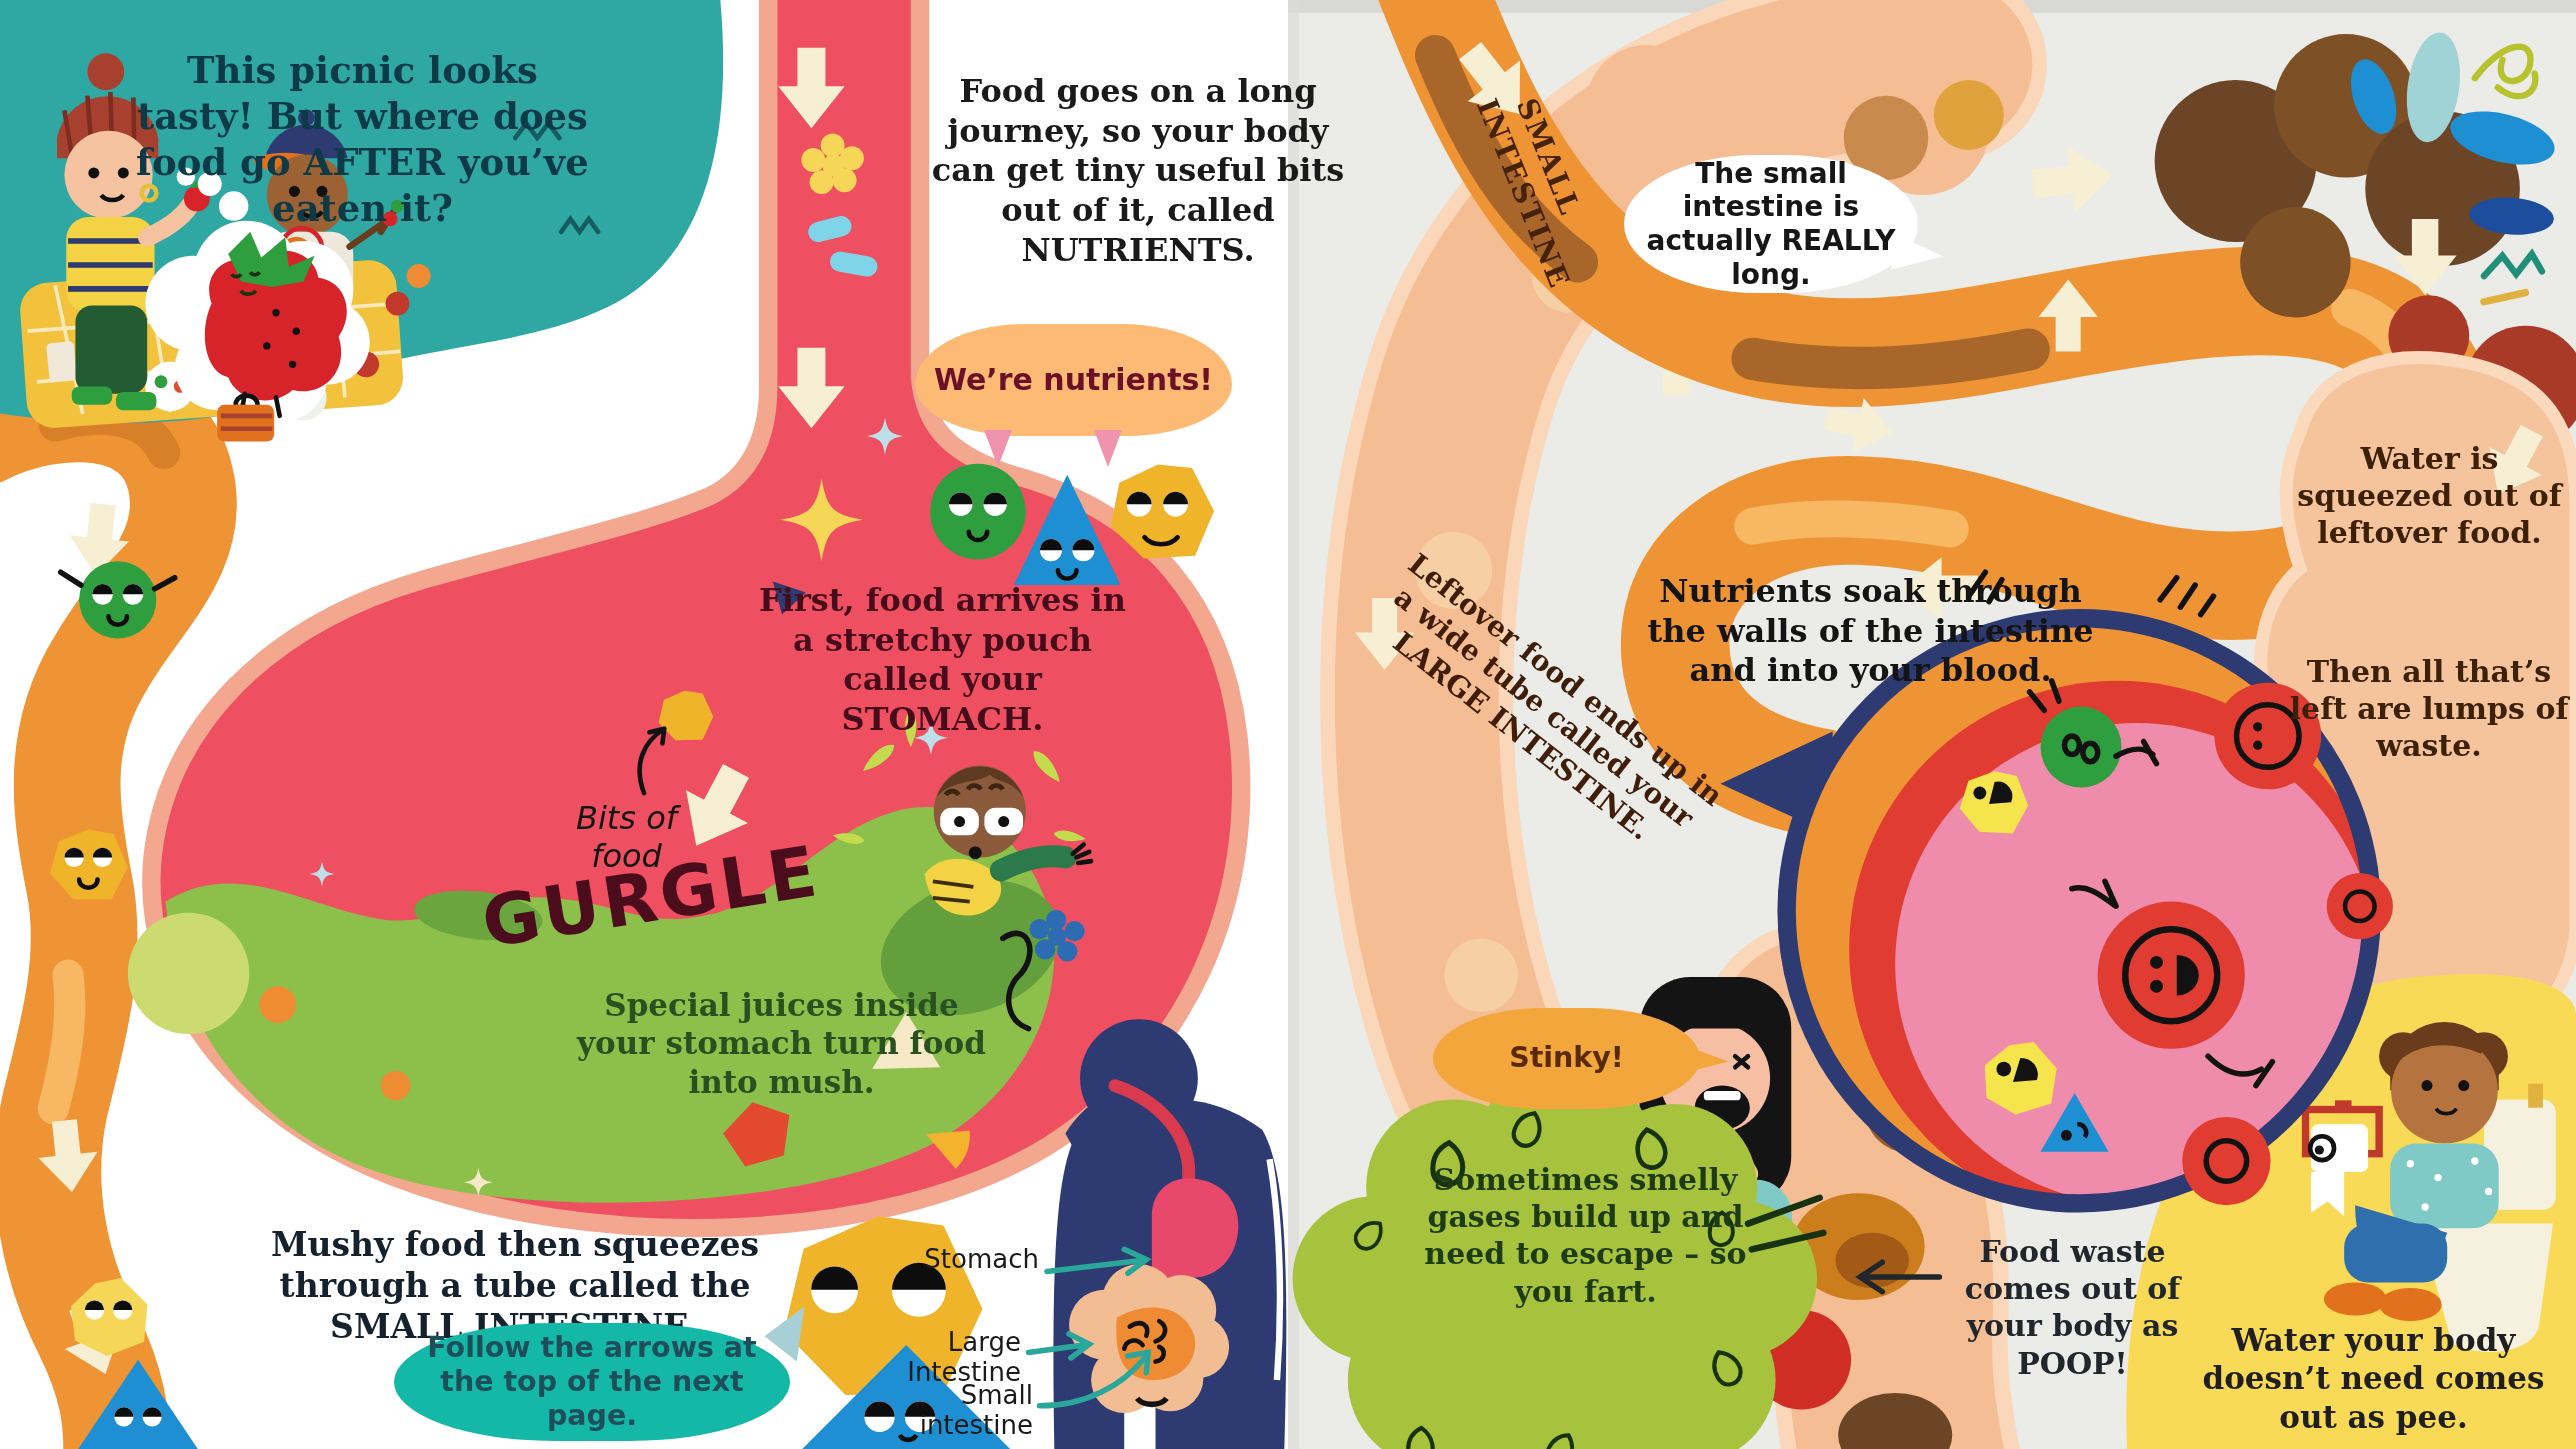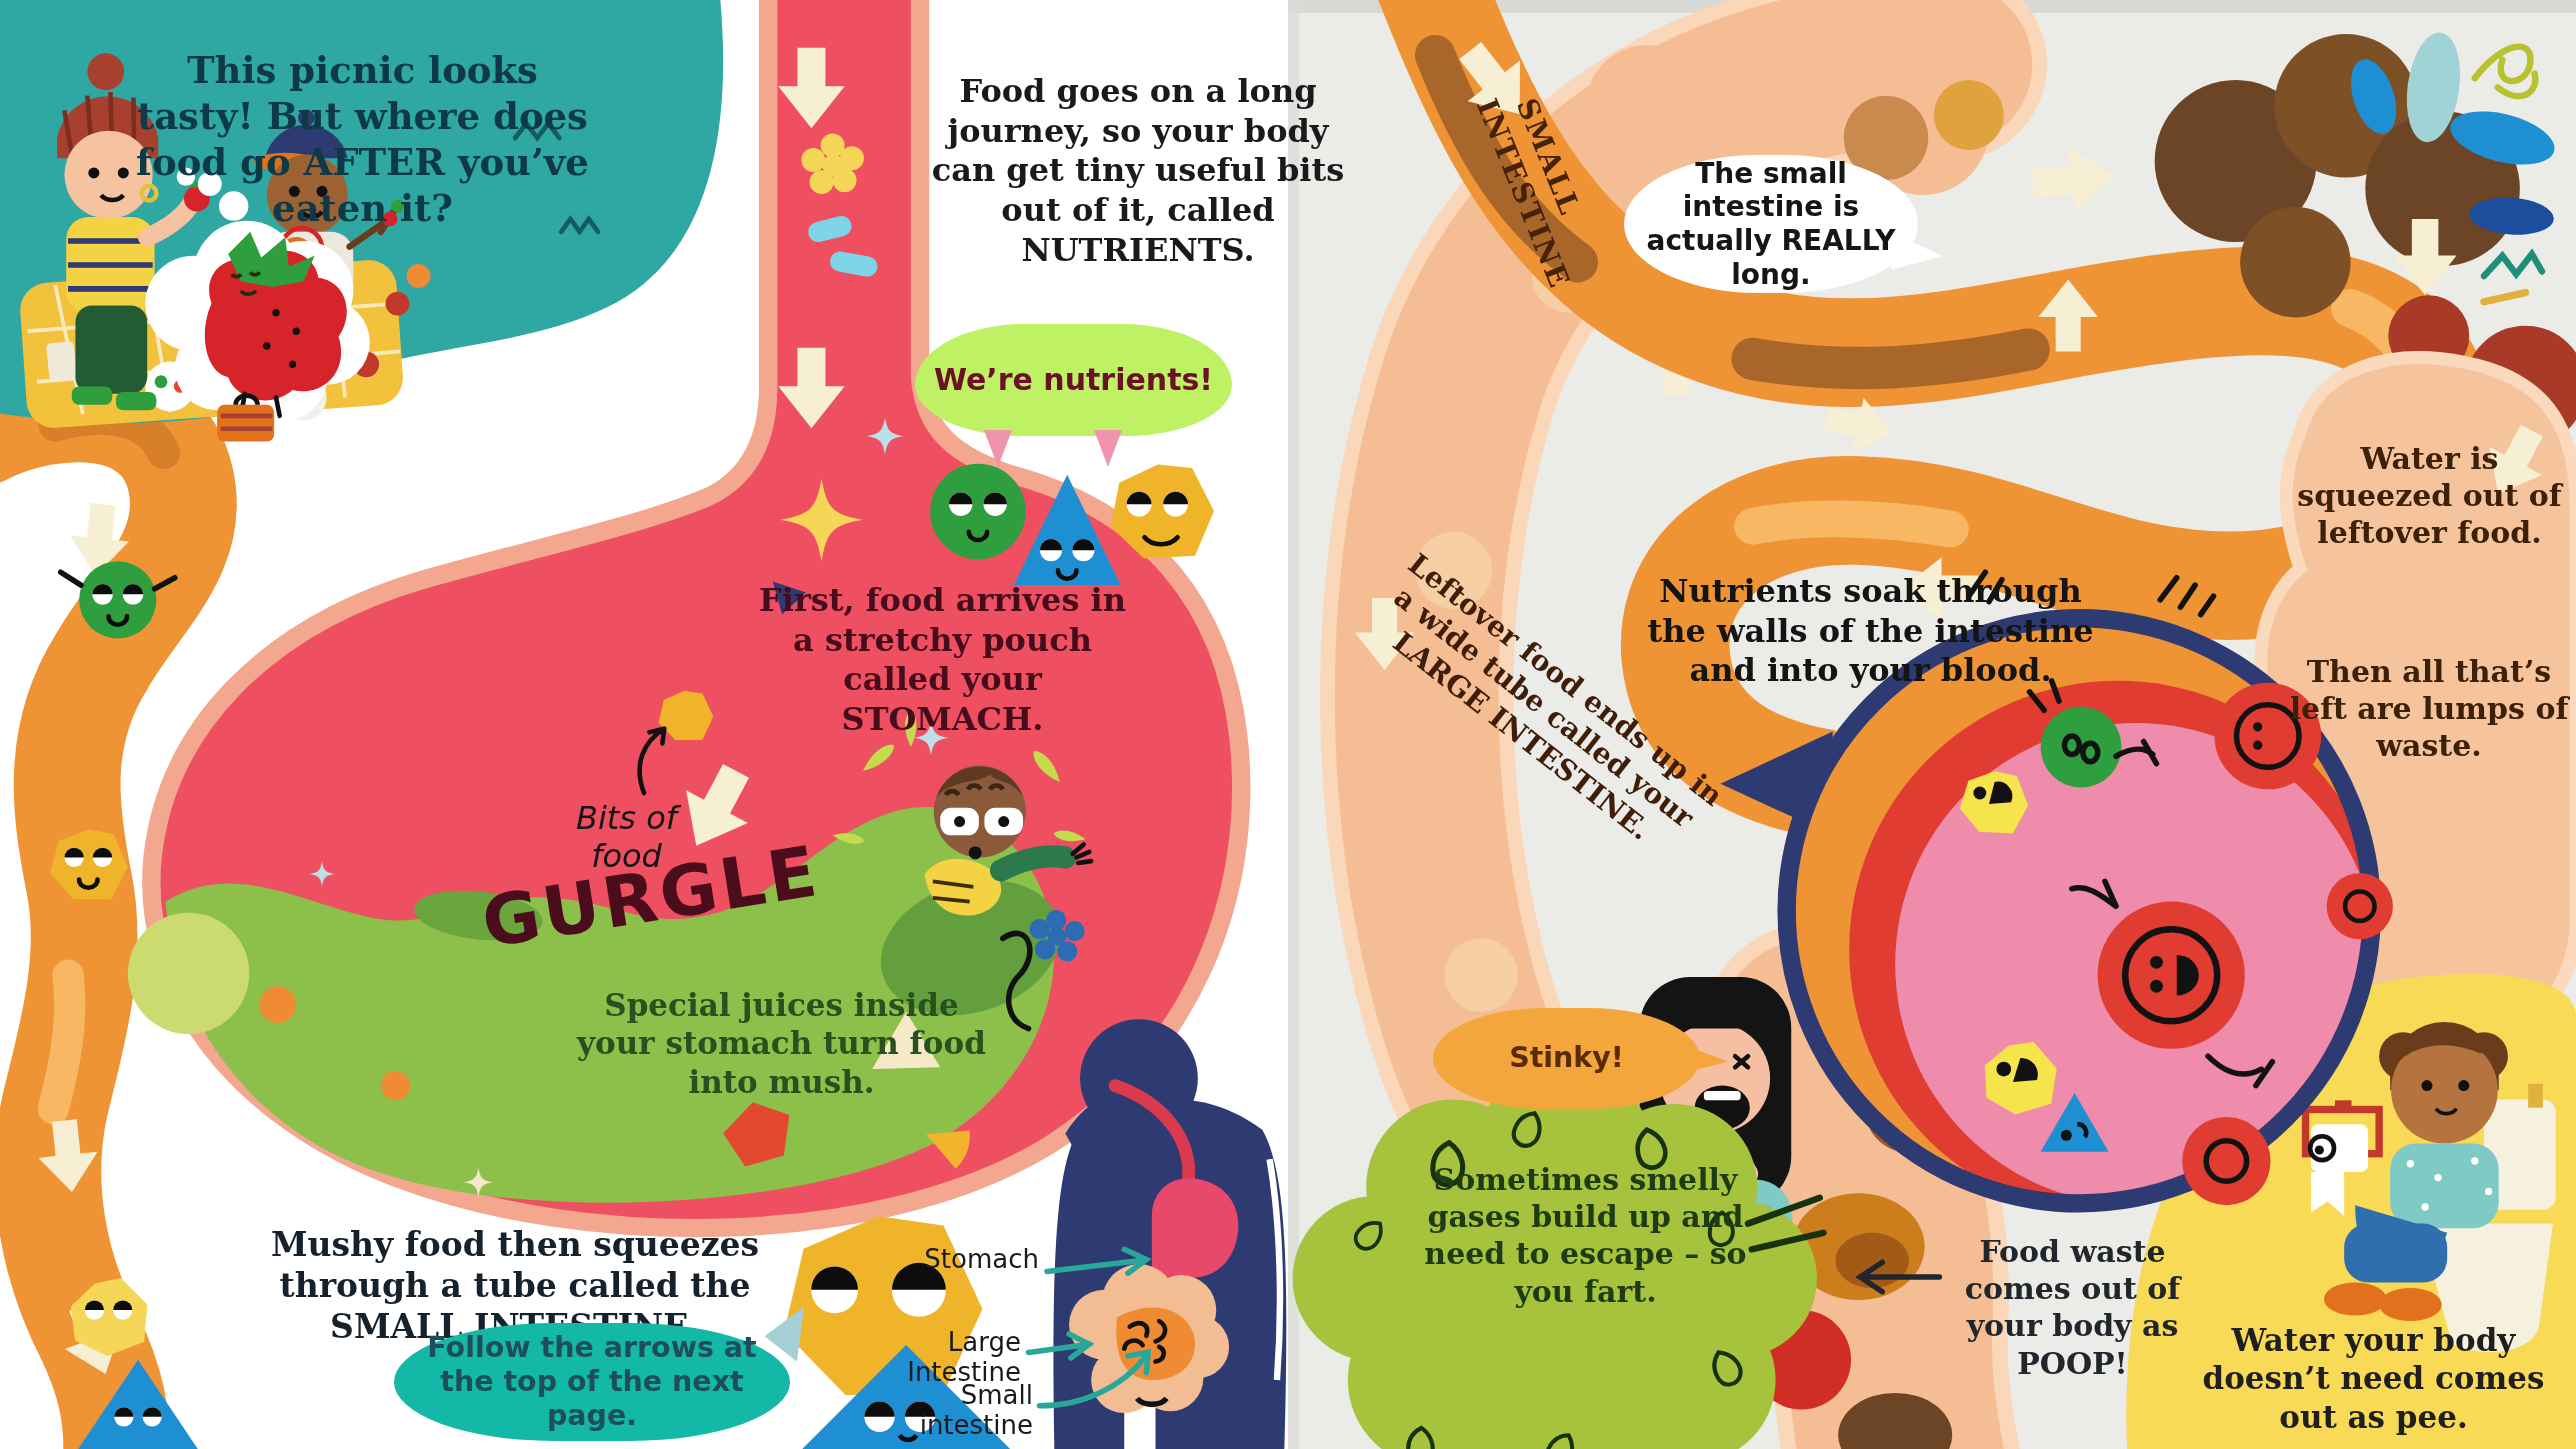--- a/index.html
+++ b/index.html
@@ -7,21 +7,21 @@
           font-family:"DejaVu Serif","Liberation Serif",serif;}
   .abs{position:absolute;}
   .caption{font-weight:700;text-align:center;line-height:1.24;}
   .sans{font-family:"DejaVu Sans","Liberation Sans",sans-serif;}
   .bubble{position:absolute;display:flex;align-items:center;justify-content:center;
           text-align:center;font-weight:700;line-height:1.2;}
   .tail{position:absolute;width:0;height:0;}
   
   #heading{left:136px;top:48px;width:453px;font-size:37px;color:#0e3a47;}
   #journey{left:931px;top:72px;width:414px;font-size:32px;color:#1a1a1a;}
-  #nutrients-bubble{left:915px;top:324px;width:317px;height:112px;background:#bef264;border-radius:60% 60% 58% 58%/95% 95% 80% 80%;font-size:30px;color:#6b1026;}
+  #nutrients-bubble{left:915px;top:324px;width:317px;height:112px;background:#fdba74;border-radius:60% 60% 58% 58%/95% 95% 80% 80%;font-size:30px;color:#6b1026;}
   #stomach-caption{left:747px;top:581px;width:391px;font-size:32px;color:#470c1c;}
   #bits-label{left:546px;top:799px;width:161px;font-size:32px;color:#161616;line-height:1.2;font-style:italic;}
   #gurgle{left:453px;top:856px;width:396px;font-size:70px;color:#4b0d1c;letter-spacing:3.7px;transform:rotate(-9deg);font-weight:700;text-align:center;}
   #juices-caption{left:572px;top:986px;width:419px;font-size:31px;color:#28511f;}
   #mushy-caption{left:232px;top:1225px;width:566px;font-size:33px;color:#15222d;}
   #follow-bubble{left:394px;top:1323px;width:396px;height:118px;background:#14b8a6;border-radius:50%/62%;font-size:28.5px;color:#1d4e5a;}
   .organ-label{font-family:"DejaVu Sans","Liberation Sans",sans-serif;font-size:26px;color:#1a1a1a;text-align:right;font-weight:400;}
   #lbl-stomach{left:906px;top:1244px;width:133px;}
   #lbl-large{left:860px;top:1327px;width:161px;}
   #lbl-small{left:872px;top:1380px;width:161px;}

